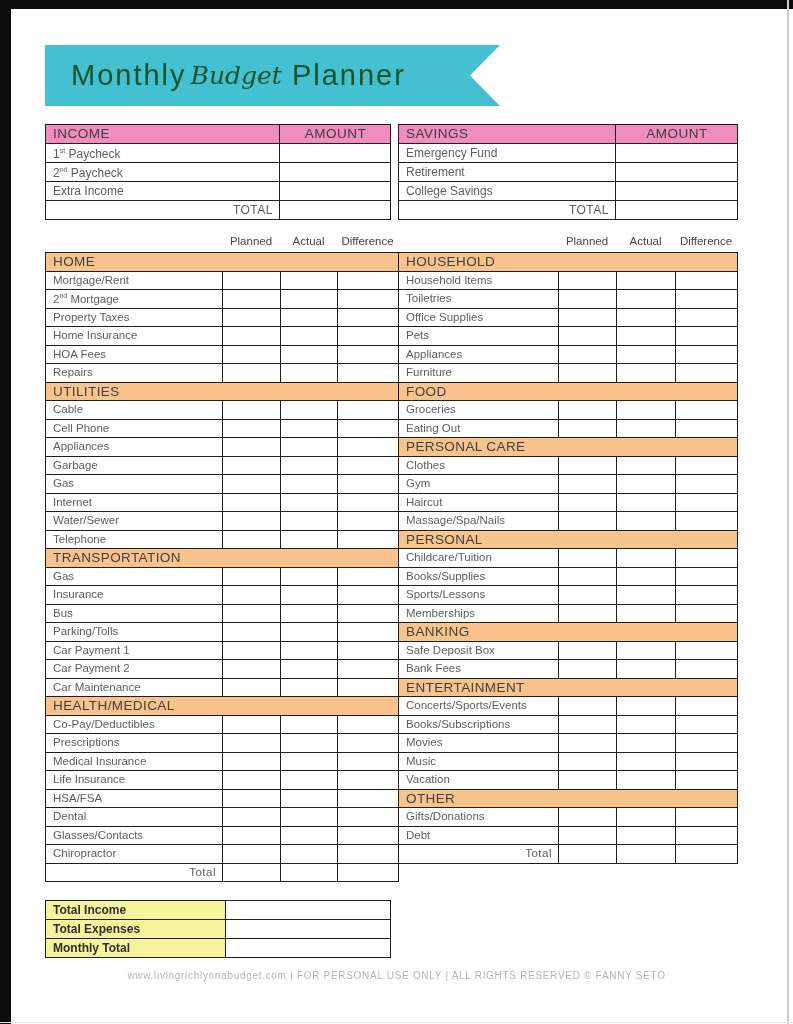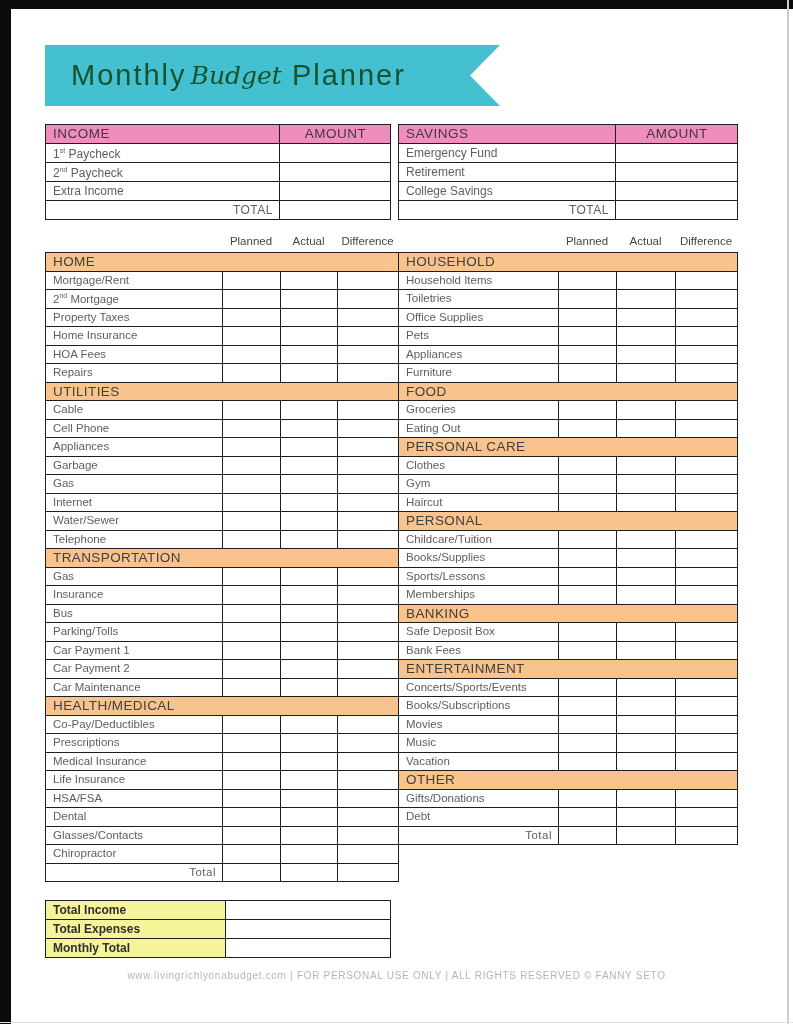--- a/index.html
+++ b/index.html
@@ -429,20 +429,26 @@
         <td></td>
         <td></td>
         <td></td>
         </tr>
         <tr>
         <td>Haircut</td>
         <td></td>
         <td></td>
         <td></td>
         </tr>
+        <tr>
+        <td>Massage/Spa/Nails</td>
+        <td></td>
+        <td></td>
+        <td></td>
+        </tr>
         <tr class="section">
       <td colspan="4">PERSONAL</td>
         </tr>
         <tr>
         <td>Childcare/Tuition</td>
         <td></td>
         <td></td>
         <td></td>
         </tr>
         <tr>

